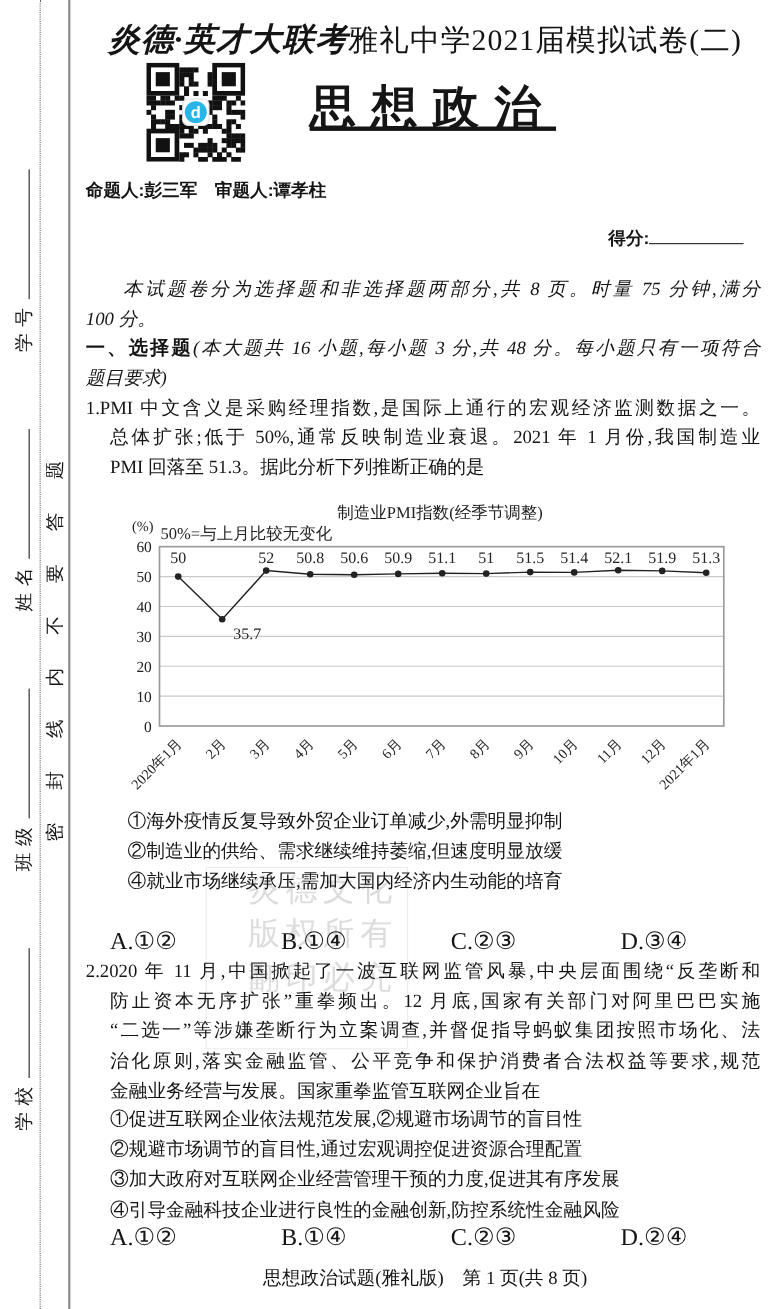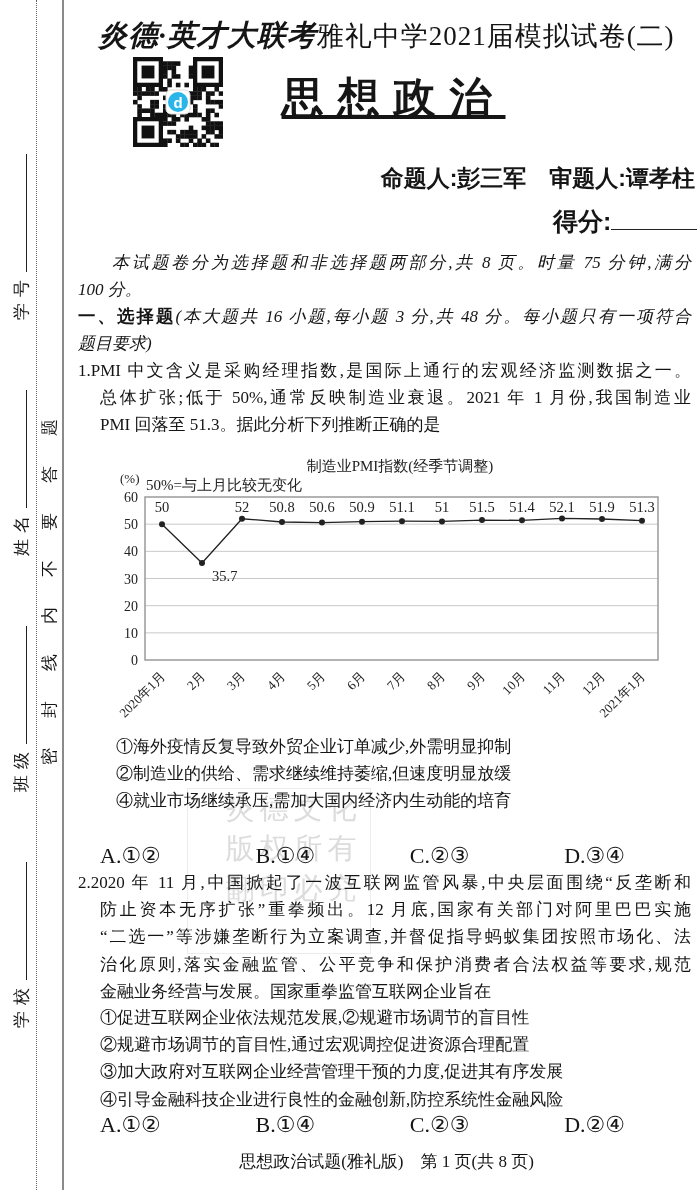--- a/index.html
+++ b/index.html
@@ -25,22 +25,22 @@
     transform:rotate(-90deg);white-space:nowrap;text-align:center;
     font-size:17px;letter-spacing:30px;z-index:1;
   }
 
   
   .header-title{left:78px;top:16px;width:617px;text-align:center;white-space:nowrap;}
   .exam-series{font-size:29px;font-weight:700;font-style:italic;letter-spacing:1px;}
   .exam-title{font-size:27px;letter-spacing:1px;}
   .main-title{left:78px;top:70px;width:617px;text-align:center;font-size:42px;font-weight:700;
     letter-spacing:14px;text-indent:14px;text-decoration:underline;}
-  .setters{left:78px;top:163px;width:617px;text-align:right;font-size:23px;font-weight:700;}
-  .score{left:553px;top:205px;font-size:25px;font-weight:700;}
+  .setters{left:78px;top:163px;width:617px;text-align:left;font-size:16px;font-weight:700;}
+  .score{left:553px;top:205px;font-size:16px;font-weight:700;}
   .score-blank{display:inline-block;width:86px;height:16px;border-bottom:1.5px solid #222;}
 
   
   .line{font-size:17px;line-height:27.2px;}
   .full{text-align:justify;text-align-last:justify;}
   .cont{padding-left:22px;box-sizing:border-box;}
   .indent{text-indent:34px;}
   .sec-label{font-weight:700;font-family:"Liberation Sans","DejaVu Sans",sans-serif;font-size:17.5px;}
   .kaiti{font-style:italic;}
   .intro{left:78px;top:249px;width:613px;font-style:italic;}

